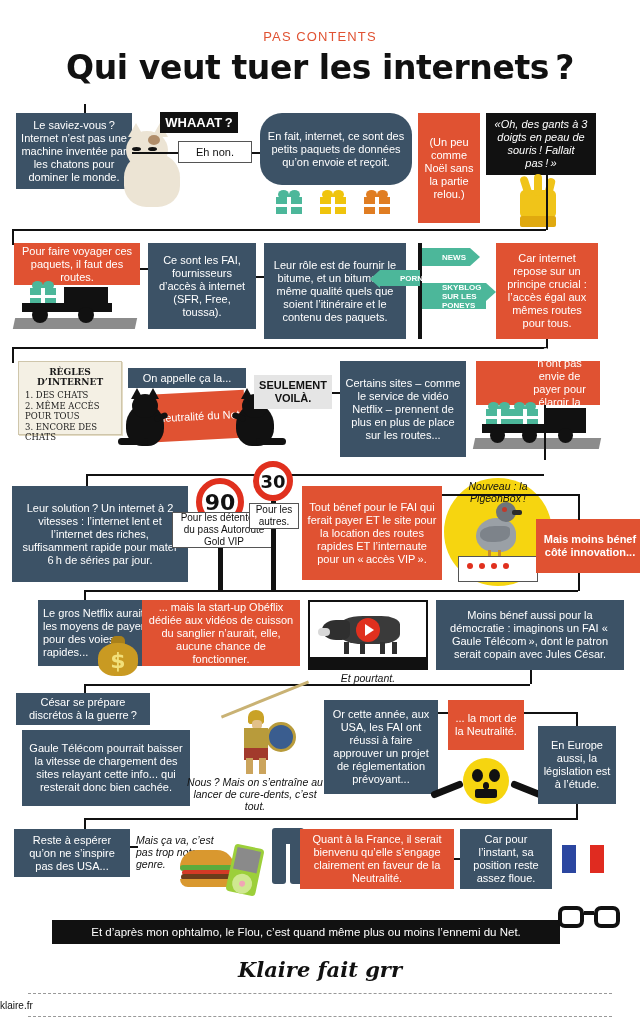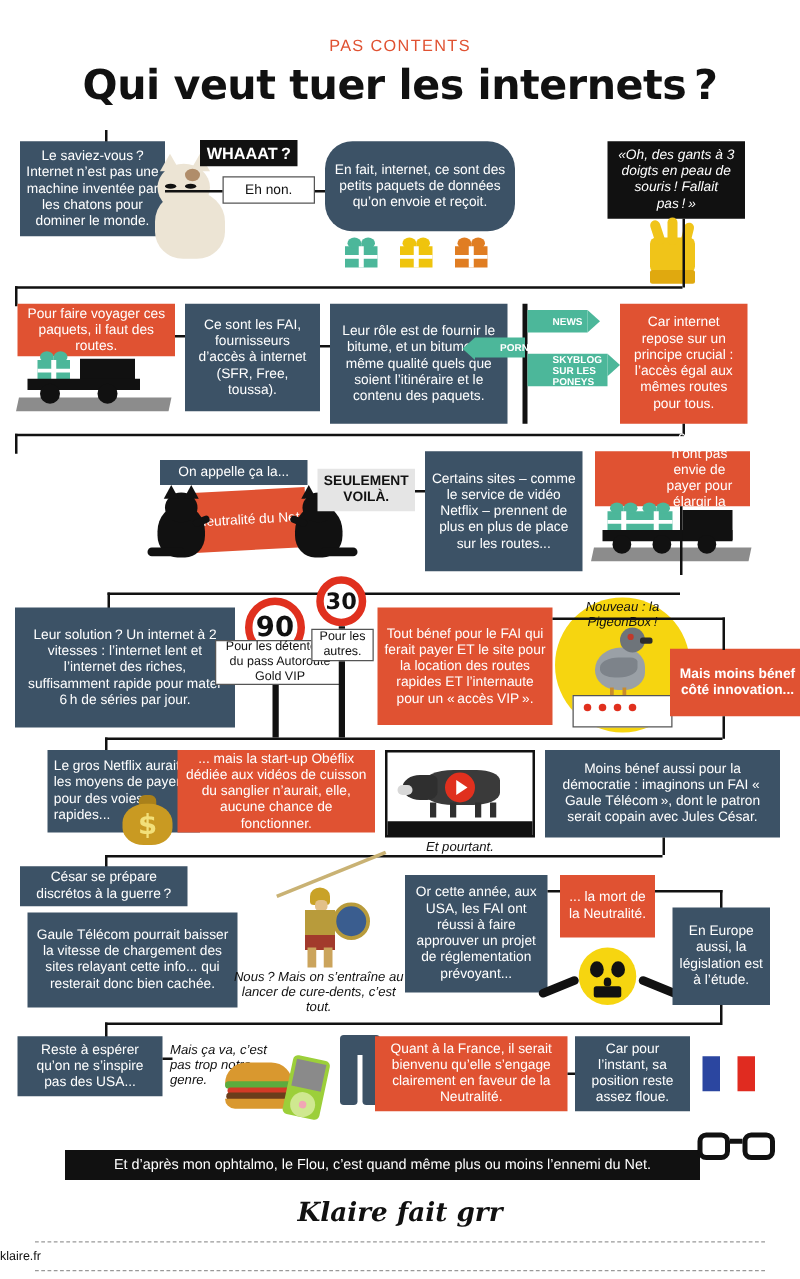--- a/index.html
+++ b/index.html
@@ -249,20 +249,21 @@
   </div>
 
   <div class="box black" style="left:160px; top:112px; width:78px; height:21px; font-size:13px; font-weight:700;">WHAAAT ?</div>
   <div class="box white-cap" style="left:178px; top:141px; width:74px; height:22px; font-size:11px;">Eh non.</div>
 
   <div class="lineh" style="left:132px; top:152px; width:46px;"></div>
   <div class="lineh" style="left:252px; top:152px; width:12px;"></div>
 
   <div class="box blue" style="left:260px; top:113px; width:152px; height:72px;border-radius:22px;">En fait, internet, ce sont des petits paquets de données qu’on envoie et reçoit.</div>
 
+  <div class="box red" style="left:418px; top:113px; width:62px; height:110px;">(Un peu comme Noël sans la partie relou.)</div>
 
   <div class="box black" style="left:486px; top:113px; width:110px; height:62px; font-style:italic;">«Oh, des gants à 3 doigts en peau de souris ! Fallait pas ! »</div>
 
   <div class="gift" style="left:276px; top:190px;">
     <div class="body" style="background:#4cb79a;"></div>
     <div class="bowl" style="background:#4cb79a;"></div>
     <div class="bowr" style="background:#4cb79a;"></div>
     <div class="slitv"></div>
       <div class="slith"></div>
   </div>
@@ -321,20 +322,26 @@
   <div class="sign-green arrow-r" style="left:422px; top:248px; width:48px; height:18px; display:flex; align-items:center;">NEWS</div>
   <div class="sign-green arrow-l" style="left:380px; top:270px; width:40px; height:16px; display:flex; align-items:center;">PORNO</div>
   <div class="sign-green arrow-r" style="left:422px; top:283px; width:64px; height:26px; display:flex; align-items:center;">SKYBLOG SUR LES PONEYS</div>
 
   <div class="box red" style="left:496px; top:243px; width:102px; height:96px;">Car internet repose sur un principe crucial : l’accès égal aux mêmes routes pour tous.</div>
 
   <div class="linev" style="left:546px; top:339px; height:10px;"></div>
   <div class="lineh" style="left:12px; top:347px; width:534px;"></div>
   <div class="linev" style="left:12px; top:347px; height:16px;"></div>
 
+  <div class="scroll-rules" style="left:18px; top:361px; width:104px; height:74px;">
+    <div class="rt">RÈGLES D’INTERNET</div>
+    <div>1. DES CHATS</div>
+    <div>2. MÊME ACCÈS POUR TOUS</div>
+    <div>3. ENCORE DES CHATS</div>
+  </div>
 
   <div class="box blue" style="left:128px; top:368px; width:118px; height:20px; font-size:11px;">On appelle ça la...</div>
 
   <div class="neutralite-sign" style="left:155px; top:392px; width:90px; height:48px;">Neutralité du Net.</div>
 
   <div class="art" style="left:118px; top:390px; width:58px; height:64px;">
     <div class="cat" style="left:8px; top:14px; width:38px; height:42px; border-radius:50% 50% 42% 42%;"></div>
     <div class="cat" style="left:14px; top:4px; width:26px; height:24px; border-radius:50%;"></div>
     <div class="cat" style="left:13px; top:-2px; width:0; height:0; background:transparent; border-left:6px solid transparent; border-right:6px solid transparent; border-bottom:11px solid #111;"></div>
     <div class="cat" style="left:29px; top:-2px; width:0; height:0; background:transparent; border-left:6px solid transparent; border-right:6px solid transparent; border-bottom:11px solid #111;"></div>

